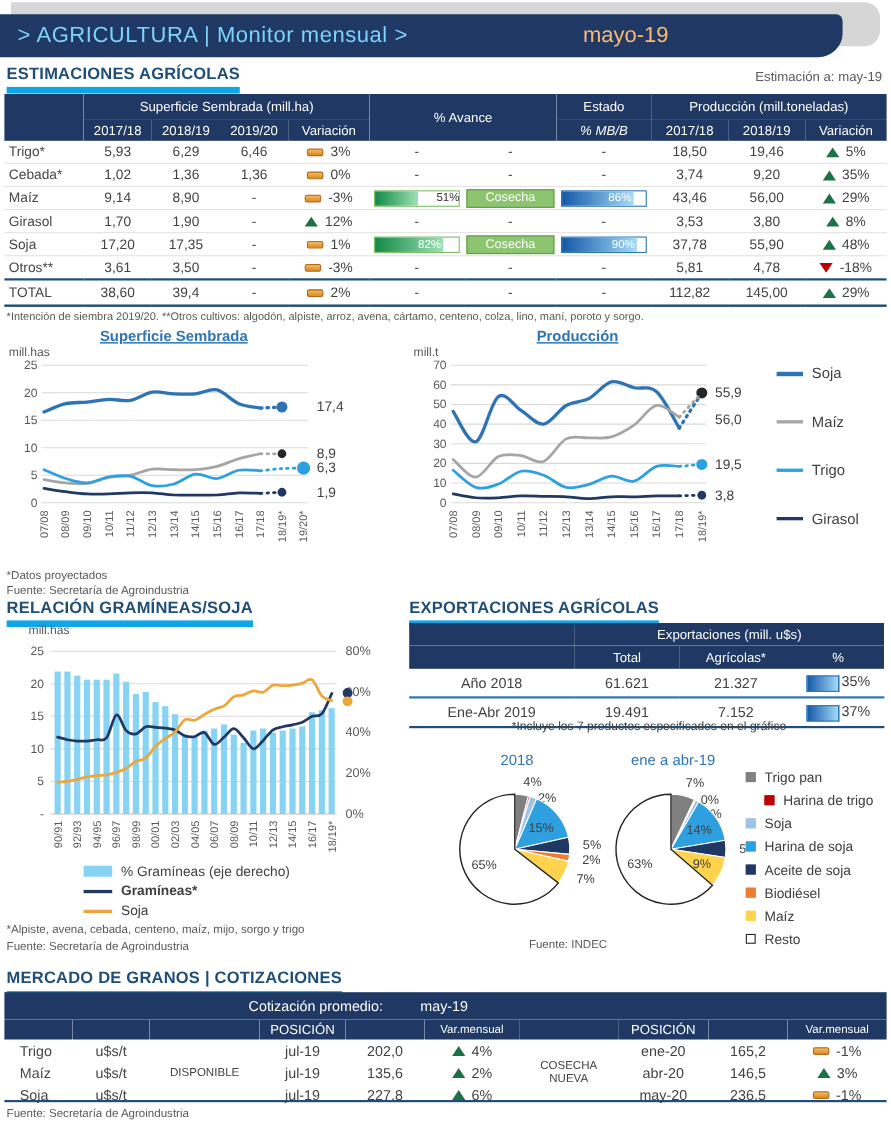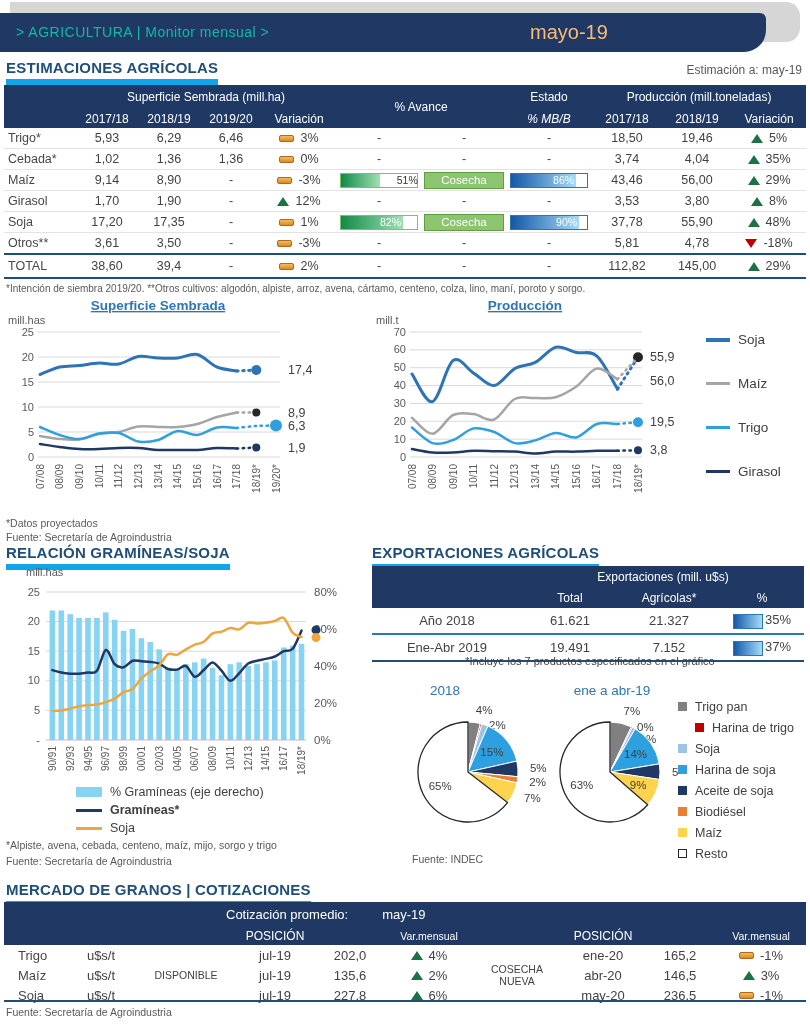--- a/index.html
+++ b/index.html
@@ -2,21 +2,21 @@
 <html><head>
 <meta charset="utf-8">
 <style>
   html,body{margin:0;padding:0;background:#fff}
   .page{position:relative;width:810px;height:1024px;background:#fff;overflow:hidden;
         font-family:"Liberation Sans",sans-serif;color:#404040}
   .abs{position:absolute}
   
   .banner-shadow{left:10px;top:2px;width:790px;height:40px;background:#D6D6D6;border-radius:0 14px 14px 0}
   .banner{left:0;top:13px;width:766px;height:39px;background:#1F3864;border-radius:0 6px 22px 0}
-  .banner .t1{position:absolute;left:16px;top:0;line-height:39px;color:#14b8a6;font-size:14px;letter-spacing:.5px}
+  .banner .t1{position:absolute;left:16px;top:0;line-height:39px;color:#7dd3fc;font-size:20px;letter-spacing:.5px}
   .banner .t2{position:absolute;left:530px;width:120px;top:0;line-height:39px;color:#fdba74;font-size:20px;text-align:left}
   
   .sec-title{color:#1F4E79;font-size:15px;font-weight:bold;letter-spacing:.2px;
              border-bottom:6px solid #0ea5e9;display:inline-block;padding-bottom:3px}
   .est-a{font-size:12px;color:#595959}
   
   table{border-collapse:collapse;table-layout:fixed}
   th,td{padding:0;font-weight:normal;overflow:hidden;white-space:nowrap}
   .navy-h th{background:#1F3864;color:#fff;font-size:12px}
   
@@ -138,21 +138,21 @@
           <td>
             <div class="vwrap">
               <span class="ic-flat"></span>
               <span>0%</span>
             </div>
           </td>
           <td>-</td>
           <td>-</td>
           <td>-</td>
           <td>3,74</td>
-          <td>4,04</td>
+          <td>9,20</td>
           <td>
             <div class="vwrap">
               <span class="ic-up"></span>
               <span>35%</span>
             </div>
           </td>
         </tr>
         <tr>
           <td class="nm">Maíz</td>
           <td>9,14</td>
@@ -531,21 +531,21 @@
         <tr>
           <td>Ene-Abr 2019</td>
           <td>19.491</td>
           <td>7.152</td>
           <td><span class="minibar"></span><span>37%</span></td>
         </tr>
       </tbody>
   </table>
   <div class="abs" style="left:380px;top:655px;width:420px;text-align:center;font-size:11px;color:#404040">*Incluye los 7 productos especificados en el gráfico</div>
 
-  <div class="abs" style="left:430px;top:683px;width:80px;text-align:left;color:#2E75B6;font-size:13.5px"><span id="pie-title-0">2018</span></div>
+  <div class="abs" style="left:430px;top:683px;width:80px;text-align:center;color:#2E75B6;font-size:13.5px"><span id="pie-title-0">2018</span></div>
   <div class="abs" style="left:557px;top:683px;width:110px;text-align:center;color:#2E75B6;font-size:13.5px"><span id="pie-title-1">ene a abr-19</span></div>
   <svg id="svg-pies" class="abs" style="left:372px;top:700px" width="306" height="150">
       <path d="M96,72 L96.0,22.0 A50,50 0 0 1 108.4,23.6 Z" fill="#808080" stroke="#FFFFFF" stroke-width="1"></path>
       <text x="103.77066048098686" y="14.488888518502371" font-size="11.5" fill="#404040" text-anchor="start">4%</text>
       <path d="M96,72 L108.4,23.6 A50,50 0 0 1 109.9,24.0 Z" fill="#C00000" stroke="#FFFFFF" stroke-width="1"></path>
       <path d="M96,72 L109.9,24.0 A50,50 0 0 1 115.9,26.1 Z" fill="#9DC3E6" stroke="#FFFFFF" stroke-width="1"></path>
       <text x="117.00175105520808" y="28.665392324838024" font-size="11.5" fill="#404040" text-anchor="start">2%</text>
       <path d="M96,72 L115.9,26.1 A50,50 0 0 1 144.8,61.1 Z" fill="#2E9FDF" stroke="#FFFFFF" stroke-width="1"></path>
       <text x="119.88591052604947" y="56.239856317790625" font-size="11.5" fill="#404040" text-anchor="middle">15%</text>
       <path d="M96,72 L144.8,61.1 A50,50 0 0 1 145.8,76.7 Z" fill="#1F3864" stroke="#FFFFFF" stroke-width="1"></path>
@@ -598,21 +598,21 @@
       </div>
       <div class="leg-item" style="height: 21px; font-size: 12.5px;">
         <span style="display: inline-block; width: 9px; height: 9px; box-sizing: border-box; background: rgb(255, 211, 77); border: 1px solid rgb(255, 211, 77);"></span>
         <span>Maíz</span>
       </div>
       <div class="leg-item" style="height: 21px; font-size: 12.5px;">
         <span style="display: inline-block; width: 9px; height: 9px; box-sizing: border-box; background: rgb(255, 255, 255); border: 1.5px solid rgb(38, 38, 38);"></span>
         <span>Resto</span>
       </div>
     </div>
-  <div class="abs fuente" style="left:412px;top:853px;width:140px;text-align:left">Fuente: INDEC</div>
+  <div class="abs fuente" style="left:412px;top:853px;width:140px;text-align:right">Fuente: INDEC</div>
 
   <div class="abs" style="left:6px;top:881px">
     <span class="sec-title">MERCADO DE GRANOS | COTIZACIONES</span>
   </div>
   <table class="abs mer" style="left:4px;top:902px">
     <colgroup>
       <col style="width:62px">
         <col style="width:70px">
         <col style="width:100px">
         <col style="width:78px">

